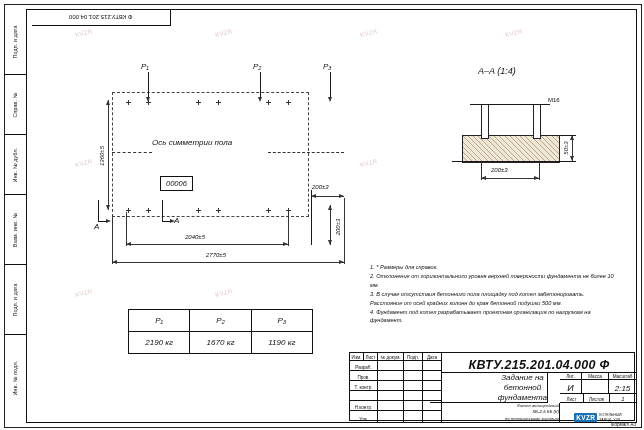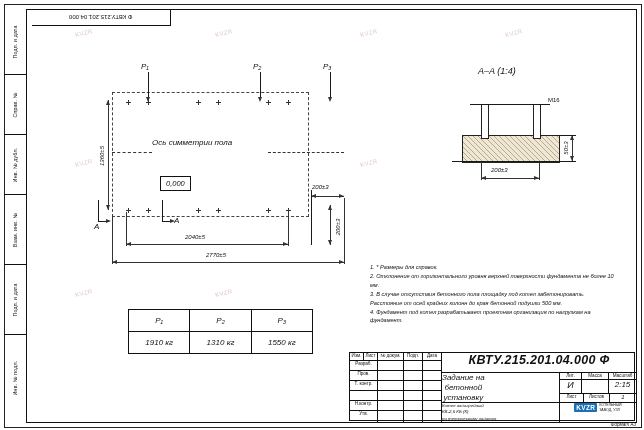--- a/index.html
+++ b/index.html
@@ -64,21 +64,21 @@
   
   .ptable{position:absolute;left:128px;top:309px;width:185px;border:1px solid #111;border-collapse:collapse;background:#fff;}
   .ptable td{border:1px solid #111;text-align:center;font-size:8px;font-style:italic;height:19px;width:33.33%;}
 
   
   .notes{position:absolute;left:370px;top:263px;width:245px;font-size:5.6px;line-height:1.5;font-style:italic;color:#111;}
   .notes p{margin:0 0 1px 0;}
 
   
   .stamp{position:absolute;left:349px;top:352px;width:286px;height:69px;border:1px solid #111;box-sizing:border-box;}
-  .stamp .c{position:absolute;box-sizing:border-box;border-right:1px solid #111;border-bottom:1px solid #111;font-size:4.6px;display:flex;align-items:flex-start;justify-content:center;text-align:center;overflow:hidden;}
+  .stamp .c{position:absolute;box-sizing:border-box;border-right:1px solid #111;border-bottom:1px solid #111;font-size:4.6px;display:flex;align-items:flex-end;justify-content:center;text-align:center;overflow:hidden;}
   .stamp .nb{border-right:none;}
   .stamp .bb{border-bottom:none;}
   .bigcode{font-size:12.5px;font-style:italic;font-weight:bold;letter-spacing:.3px;}
   .zad{font-size:8px;font-style:italic;line-height:1.25;text-align:center;}
 
   .kvzr{display:flex;align-items:center;gap:2px;}
   .kvzr .k{background:#1b6fb5;color:#fff;font-size:6.5px;font-weight:bold;padding:1px 2px;border-radius:1px;letter-spacing:.3px;}
   .kvzr .txt{font-size:3.6px;text-align:left;line-height:1.15;color:#111;}
 
   .fmt{position:absolute;right:8px;bottom:-0.5px;font-size:4.6px;font-style:italic;}
@@ -164,21 +164,21 @@
   <div class="arrowD" style="left:258px;top:97px;border-top-color:#333;"></div>
 
   <div class="plabel" style="left:323px;top:62px;">P₃</div>
   <div class="ln" style="left:330px;top:72px;width:1px;height:26px;"></div>
   <div class="arrowD" style="left:328px;top:97px;border-top-color:#333;"></div>
 
   <div class="lbl it" style="left:152px;top:138px;font-size:8px;">Ось симметрии пола</div>
   <div class="dash" style="left:112px;top:152px;width:40px;"></div>
   <div class="dash" style="left:268px;top:152px;width:76px;"></div>
 
-  <div class="boxed" style="left:160px;top:176px;">0,000</div>
+  <div class="boxed" style="left:160px;top:176px;">00006</div>
 
   <div class="ln" style="left:98px;top:200px;width:1px;height:22px;"></div>
   <div class="ln" style="left:98px;top:221px;width:10px;height:1px;"></div>
   <div class="arrowR" style="left:106px;top:219px;"></div>
   <div class="lbl it" style="left:94px;top:222px;font-size:8px;">A</div>
 
   <div class="ln" style="left:162px;top:200px;width:1px;height:22px;"></div>
   <div class="ln" style="left:162px;top:221px;width:10px;height:1px;"></div>
   <div class="arrowR" style="left:170px;top:219px;"></div>
   <div class="lbl it" style="left:174px;top:216px;font-size:8px;">A</div>
@@ -253,23 +253,23 @@
   </div>
 
   <table class="ptable">
     <tbody>
         <tr>
       <td>P₁</td>
       <td>P₂</td>
       <td>P₃</td>
     </tr>
     <tr>
-      <td>1910 кг</td>
-      <td>1310 кг</td>
-      <td>1550 кг</td>
+      <td>2190 кг</td>
+      <td>1670 кг</td>
+      <td>1190 кг</td>
     </tr>
   </tbody>
     </table>
 
   <div class="notes">
     <p>1. * Размеры для справок.</p>
     <p>2. Отклонение от горизонтального уровня верхней поверхности фундамента не более 10 мм.</p>
     <p>3. В случае отсутствия бетонного пола площадку под котел забетонировать. Расстояние от осей крайних колонн до края бетонной подушки 500 мм.</p>
     <p>4. Фундамент под котел разрабатывает проектная организация по нагрузкам на фундамент.</p>
   </div>
@@ -309,25 +309,25 @@
 
     <div class="c bb" style="left:0;top:58px;width:28px;height:11px;">Утв.</div>
     <div class="c bb" style="left:28px;top:58px;width:26px;height:11px;"></div>
     <div class="c bb" style="left:54px;top:58px;width:19px;height:11px;"></div>
     <div class="c bb" style="left:73px;top:58px;width:19px;height:11px;"></div>
 
     <div class="c nb" style="left:92px;top:0;width:194px;height:20px;">
       <span class="bigcode">КВТУ.215.201.04.000 Ф</span>
     </div>
 
-    <div class="c" style="left:92px;top:20px;width:118px;height:30px;flex-direction:column;">
+    <div class="c" style="left:80px;top:20px;width:118px;height:30px;flex-direction:column;">
       <div class="zad">
         <div>Задание на</div>
         <div>бетонной</div>
-        <div>установку</div>
+        <div>фундамента</div>
       </div>
     </div>
 
     <div class="c" style="left:210px;top:20px;width:22px;height:7px;">Лит.</div>
     <div class="c" style="left:232px;top:20px;width:27px;height:7px;">Масса</div>
     <div class="c nb" style="left:259px;top:20px;width:27px;height:7px;">Масштаб</div>
 
     <div class="c" style="left:210px;top:27px;width:22px;height:14px;font-size:9px;font-style:italic;">И</div>
     <div class="c" style="left:232px;top:27px;width:27px;height:14px;"></div>
     <div class="c nb" style="left:259px;top:27px;width:27px;height:14px;font-size:8px;font-style:italic;">2:15</div>

